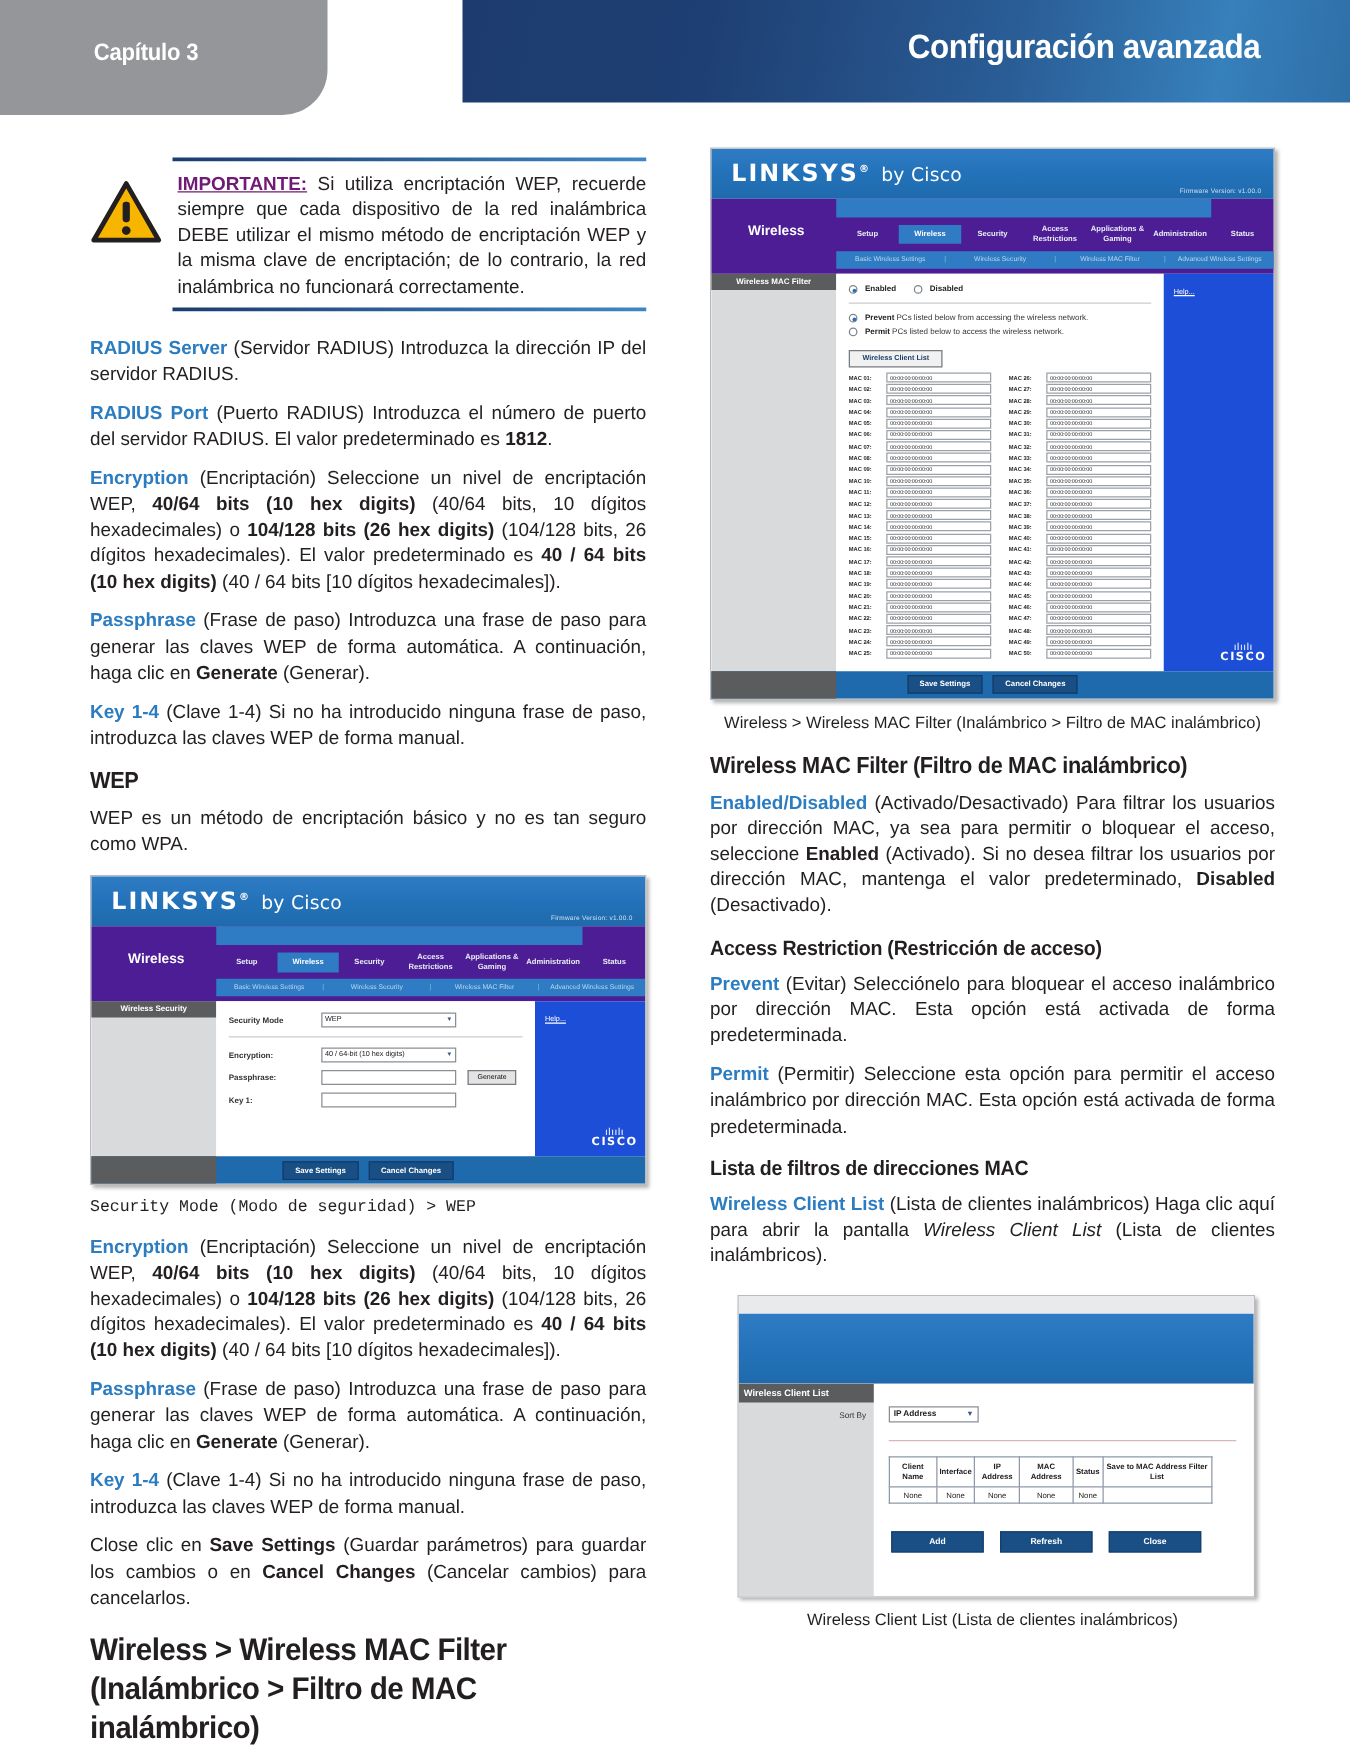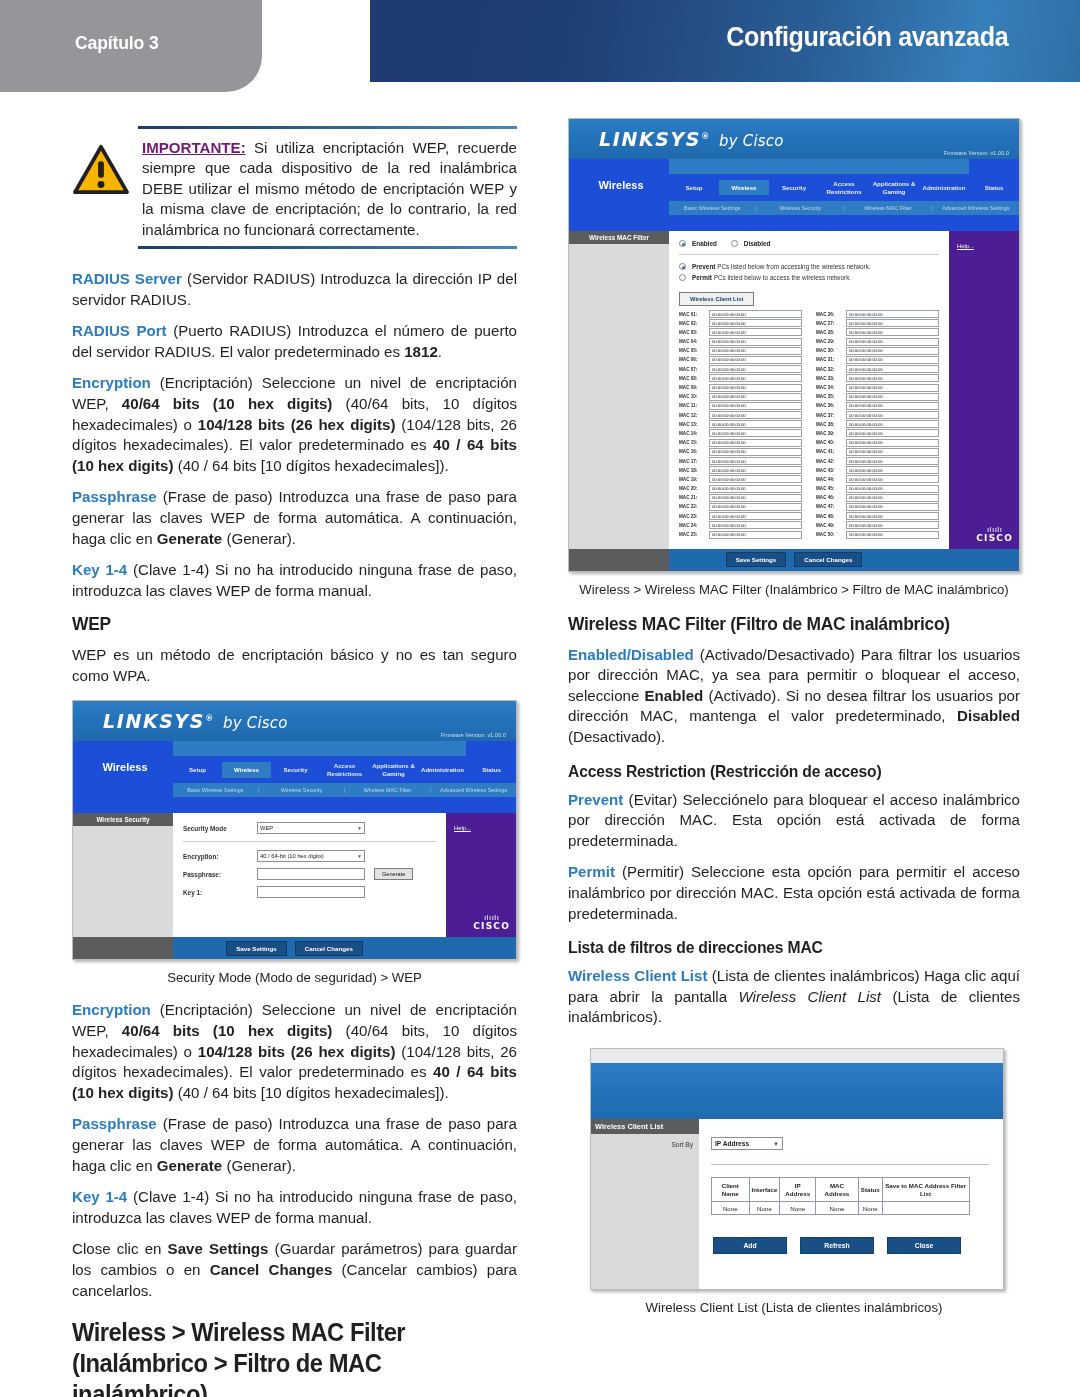--- a/index.html
+++ b/index.html
@@ -84,38 +84,38 @@
   .shot {
     position: relative; background: #ffffff;
     border: 1px solid #b9bbbe;
     box-shadow: 2px 2px 3px rgba(0,0,0,.30);
     overflow: hidden;
   }
   .cap {
     text-align: center; font-size: 13.2px; color: #231f20;
     margin-top: 9px; margin-bottom: 14px; line-height: 17px;
   }
-  .cap.left { text-align: center; }
+  .cap.left { text-align: left; font-family: Liberation Mono, monospace; }
 
   
   .lk-top {
     background: linear-gradient(180deg,#2f7cc4 0%, #2372b9 50%, #1f6aad 100%);
     height: 40px; position: relative;
   }
   .lk-logo {
-    position: absolute; left: 30px; top: 9px;
+    position: absolute; left: 16px; top: 9px;
     font-size: 19px; font-weight: bold; color: #fff;
-    letter-spacing: 1.6px; font-family: "DejaVu Sans", sans-serif; font-style: italic;
+    letter-spacing: 1.6px; font-family: "DejaVu Sans", sans-serif;
   }
   .lk-logo .bycisco { font-size: 15px; font-weight: normal; letter-spacing: 0.2px; }
   .lk-fw {
     position: absolute; right: 10px; bottom: 3px;
     font-size: 5.2px; color: #cfe2f2; letter-spacing: .2px;
   }
-  .lk-navwrap { background: #1d4ed8; height: 72px; position: relative; }
+  .lk-navwrap { background: #4c1d95; height: 60px; position: relative; }
   .lk-model {
     position: absolute; left: 6px; top: 20px; width: 92px;
     color: #fff; font-size: 11px; font-weight: bold; text-align: center;
   }
   .lk-blueband { position: absolute; left: 100px; top: 0; right: 50px; height: 15px; background:#2f7cc4; }
   .lk-tabs {
     position: absolute; left: 100px; top: 15px; right: 0; height: 27px;
     display: flex; align-items: center;
   }
   .lk-tab {
@@ -130,21 +130,21 @@
   }
   .lk-subtab { flex: 1; text-align: center; }
   .lk-sep { color: #8fbde0; }
   .lk-body { display: flex; background: #fff; }
   .lk-side { width: 100px; background: #d9dadb; }
   .lk-sidehd {
     background: #5a5c5e; color: #fff; font-size: 6.4px; font-weight: bold;
     text-align: center; padding: 3px 2px;
   }
   .lk-main { flex: 1; background: #fff; position: relative; padding: 9px 10px; }
-  .lk-help { width: 70px; background: #4c1d95; position: relative; }
+  .lk-help { width: 88px; background: #1d4ed8; position: relative; }
   .lk-helplink { color: #fff; font-size: 5.8px; text-decoration: underline; position: absolute; left: 8px; top: 12px; }
   .lk-ciscologo { position: absolute; right: 6px; bottom: 6px; text-align: center; color: #fff; }
   .lk-bars { font-size: 8px; letter-spacing: .5px; line-height: 7px; }
   .lk-ciscotxt { font-size: 9px; letter-spacing: 1.2px; font-weight: bold; font-family: "DejaVu Sans", sans-serif; }
   .lk-footer {
     background: #1f6aad; height: 22px; position: relative; display: flex;
     align-items: center; justify-content: center; gap: 8px;
   }
   .lk-btn {
     background: #1a4f86; color: #fff; font-size: 6.2px; font-weight: bold;

